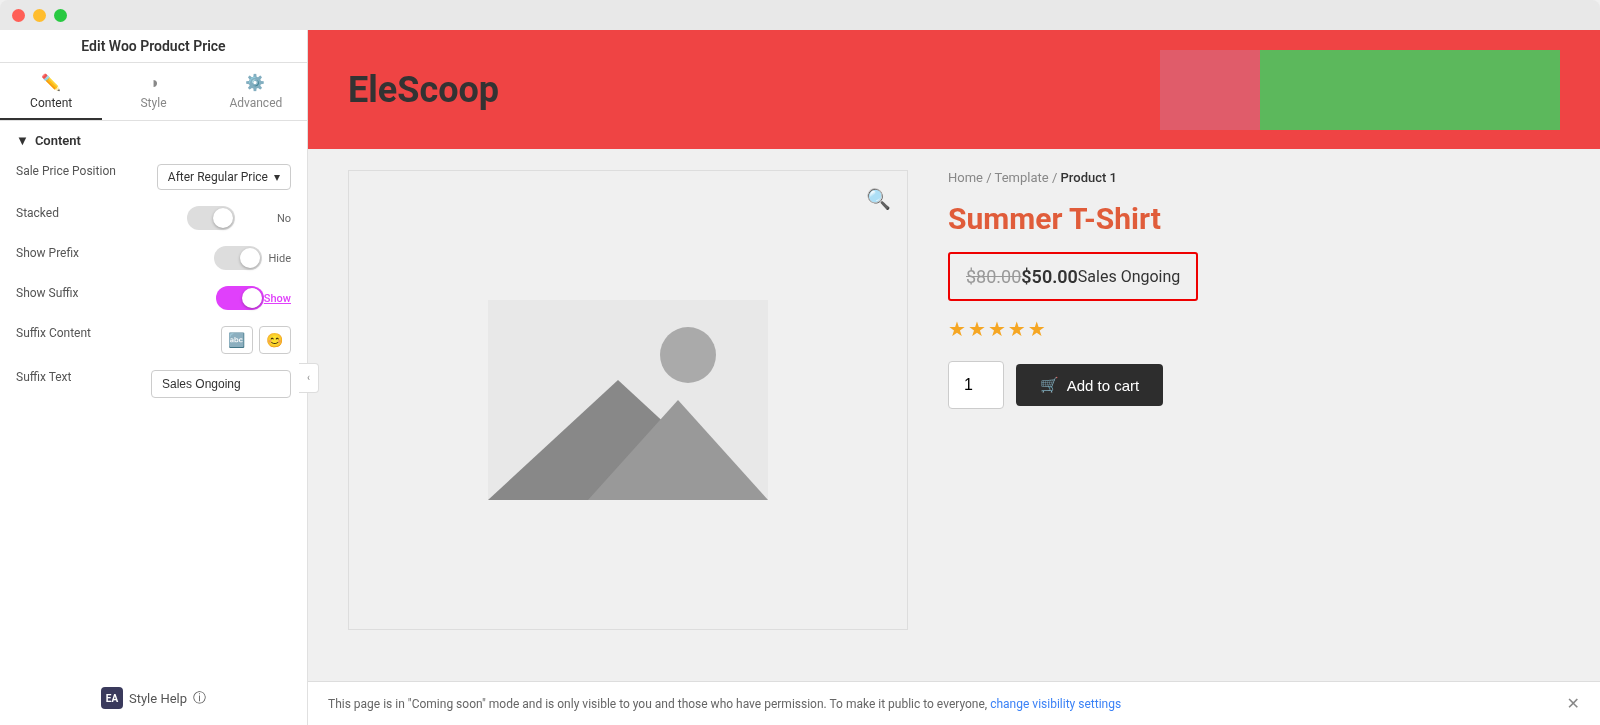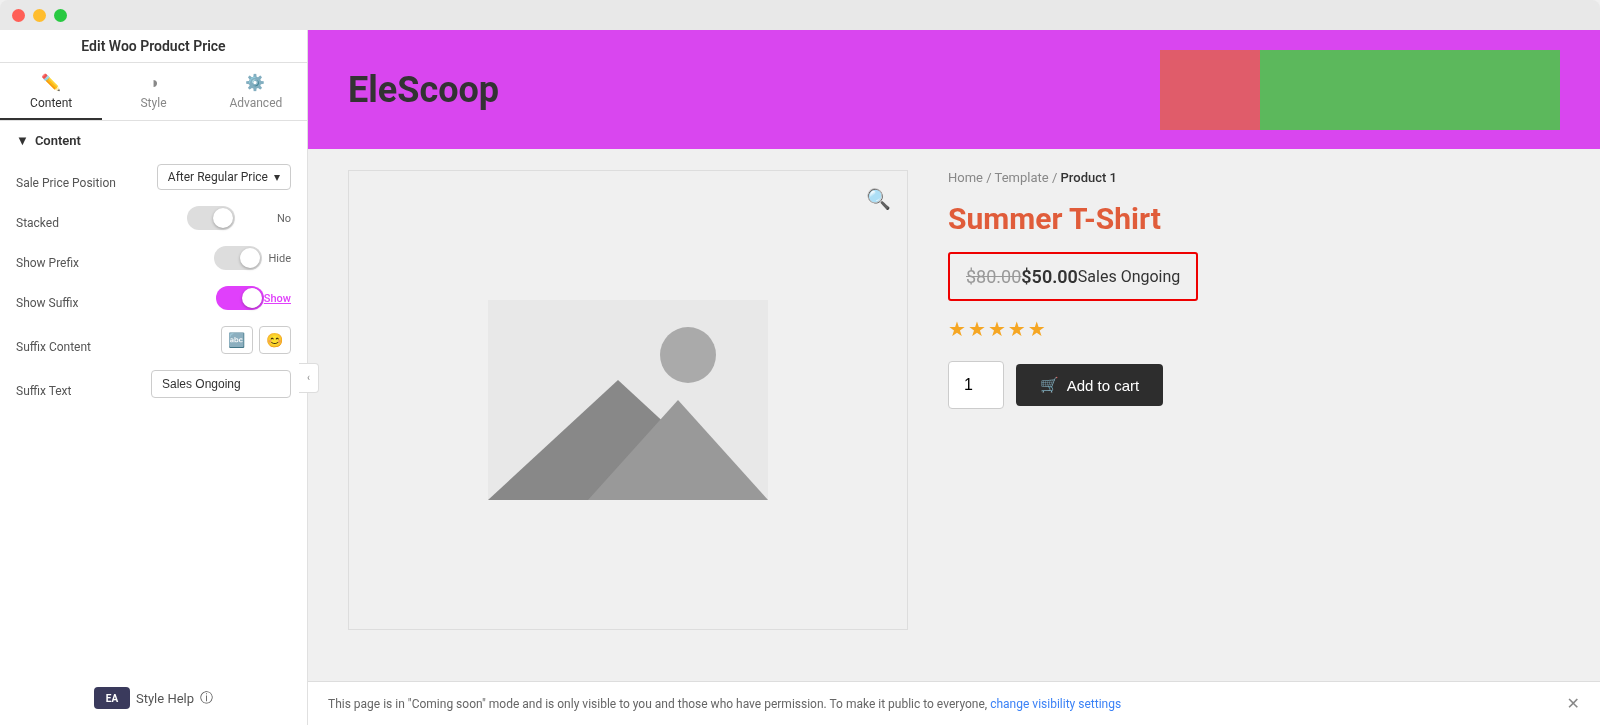--- a/index.html
+++ b/index.html
@@ -95,21 +95,21 @@
       align-items: center;
       gap: 6px;
       font-size: 13px;
       font-weight: 600;
       color: #333;
       margin-bottom: 16px;
     }
 
     .form-row {
       display: flex;
-      align-items: flex-end;
+      align-items: flex-start;
       justify-content: space-between;
       margin-bottom: 16px;
     }
 
     .form-label {
       font-size: 12px;
       color: #555;
     }
 
     
@@ -250,21 +250,21 @@
     .need-help {
       display: flex;
       align-items: center;
       justify-content: center;
       gap: 6px;
       padding: 16px;
       color: #555;
       font-size: 13px;
     }
     .ea-badge {
-      width: 36px;
+      width: 22px;
       height: 22px;
       background: #3a3a5c;
       border-radius: 4px;
       display: flex;
       align-items: center;
       justify-content: center;
       color: #fff;
       font-size: 10px;
       font-weight: 700;
     }
@@ -294,21 +294,21 @@
     .content-area {
       flex: 1;
       display: flex;
       flex-direction: column;
       background: #f0f0f0;
       position: relative;
     }
 
     
     .header-bar {
-      background: #d946ef;
+      background: #ef4444;
       display: flex;
       align-items: center;
       justify-content: space-between;
       padding: 0 40px;
       height: 120px;
       border-bottom: 1px solid #eee;
       flex-shrink: 0;
     }
 
     .brand-logo {

